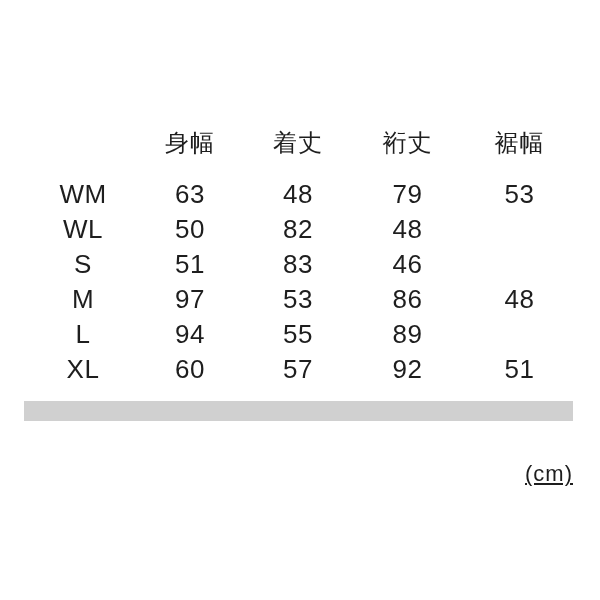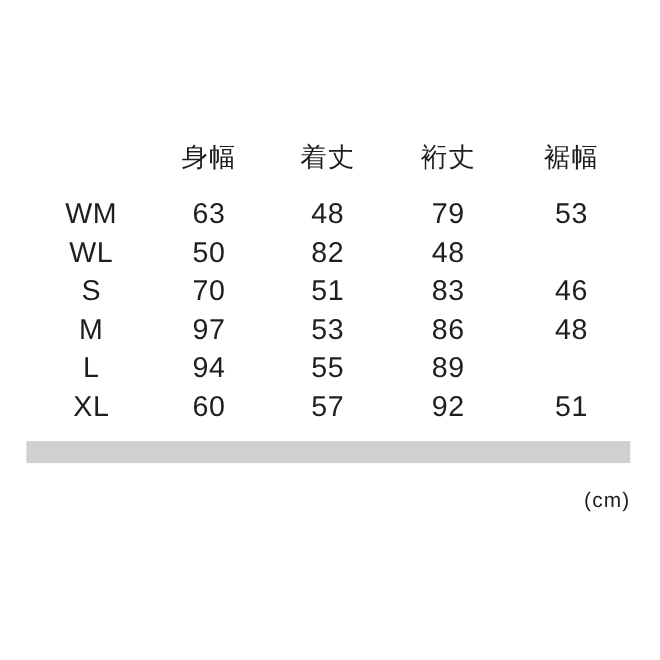--- a/index.html
+++ b/index.html
@@ -48,23 +48,24 @@
     position: absolute;
     left: 24px;
     top: 401px;
     width: 549px;
     height: 20px;
     background: var(--bar, #d0d0d0);
   }
   .unit-label {
     position: absolute;
     right: 27px;
-    top: 445px;
-    font-size: 19px;
+    top: 461px;
+    font-size: 22px;
     letter-spacing: 1px;
+    text-decoration: underline;
   }
 </style>
 </head>
 <body>
 
 <div class="size-chart">
 
   <div class="row header">
     <div class="cell"></div>
     <div class="cell">身幅</div>
@@ -83,21 +84,20 @@
 
   <div class="row data">
     <div class="cell">WL</div>
     <div class="cell">50</div>
     <div class="cell">82</div>
     <div class="cell">48</div>
   </div>
 
   <div class="row data">
     <div class="cell">S</div>
-    <div class="cell">70</div>
     <div class="cell">51</div>
     <div class="cell">83</div>
     <div class="cell">46</div>
   </div>
 
   <div class="row data">
     <div class="cell">M</div>
     <div class="cell">97</div>
     <div class="cell">53</div>
     <div class="cell">86</div>

